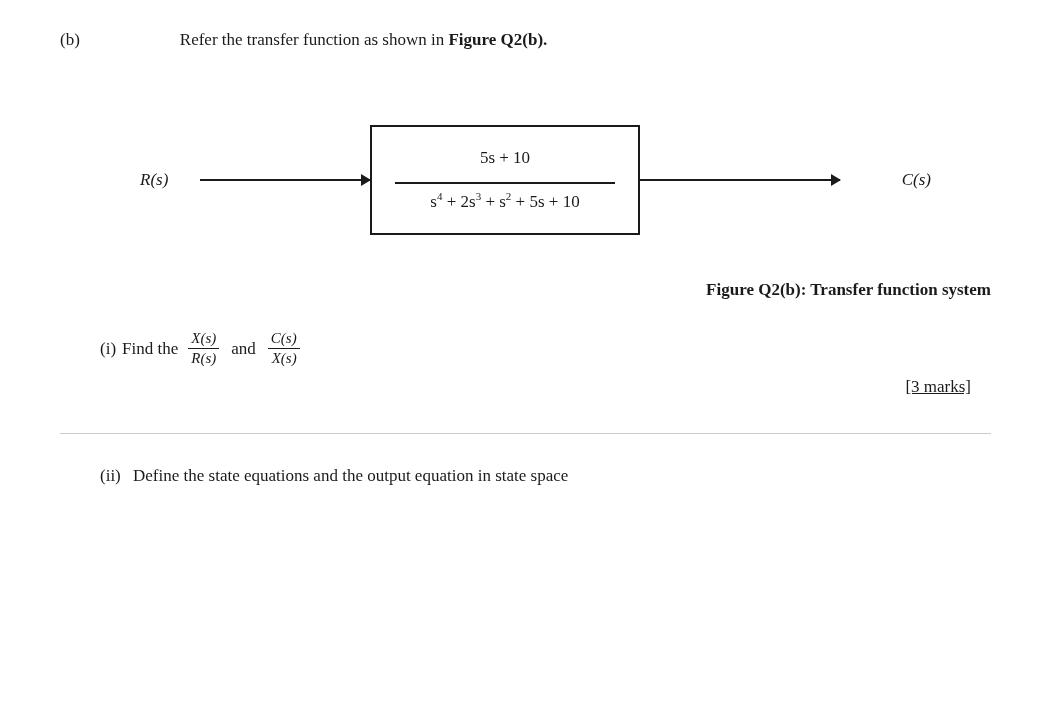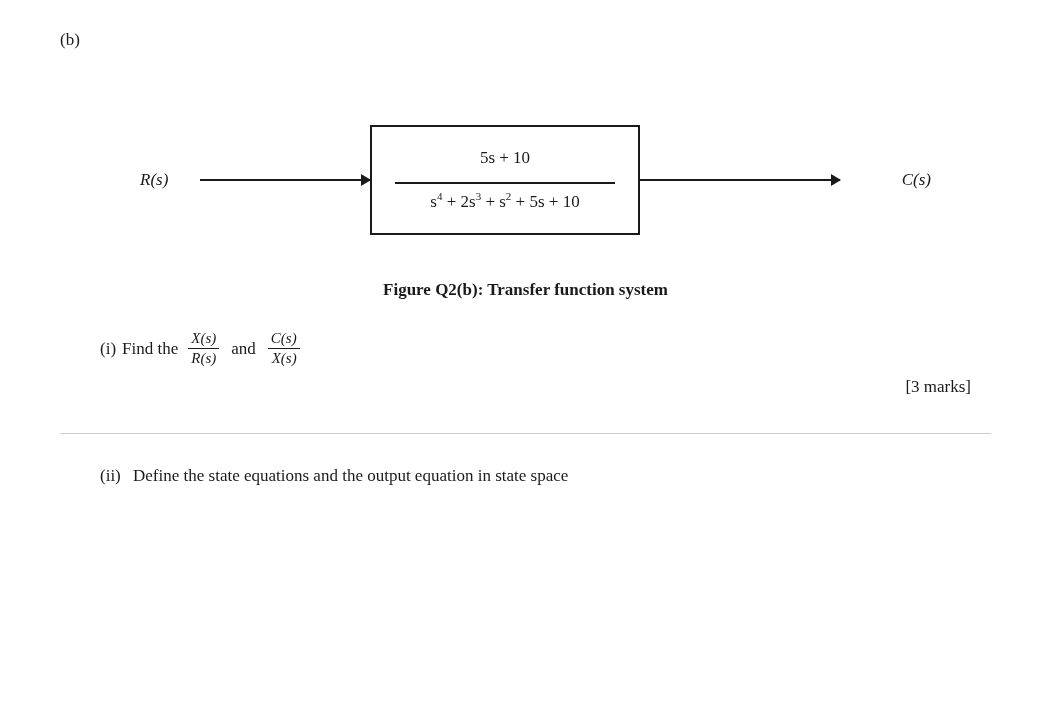--- a/index.html
+++ b/index.html
@@ -128,21 +128,21 @@
     .output-label {
       font-style: italic;
       font-size: 17px;
       position: absolute;
       right: 60px;
       top: 50%;
       transform: translateY(-50%);
     }
 
     .figure-caption {
-      text-align: center;
+      text-align: right;
       font-size: 17px;
       font-weight: bold;
       margin: 10px 0 30px 0;
     }
 
     .question-part {
       margin-bottom: 20px;
     }
 
     .part-i {
@@ -176,20 +176,21 @@
     .fraction .denom {
       padding: 1px 3px 0 3px;
       font-style: italic;
     }
 
     .marks-row {
       text-align: right;
       font-size: 17px;
       margin-right: 20px;
       margin-bottom: 36px;
+      text-decoration: underline;
     }
 
     .divider-line {
       border: none;
       border-top: 1px solid #cccccc;
       margin: 10px 0;
     }
 
     .part-ii {
       font-size: 17px;
@@ -208,20 +209,23 @@
       font-size: 11px;
       vertical-align: super;
     }
   </style>
 </head>
 <body>
 
 <div class="header-row">
   <span class="part-label">(b)</span>
   <span style="display:inline-block; width:40px;"></span>
+  <span class="intro-text">
+    <span>Refer the transfer function as shown in </span><strong>Figure Q2(b).</strong>
+  </span>
 </div>
 
 <div class="block-diagram-container">
   <span class="input-label">R(s)</span>
   <div class="arrow-in"></div>
   <div class="tf-box">
     <div class="tf-numerator">5s + 10</div>
     <div class="tf-divider"></div>
     <div class="tf-denominator">s<sup>4</sup> + 2s<sup>3</sup> + s<sup>2</sup> + 5s + 10</div>
   </div>

